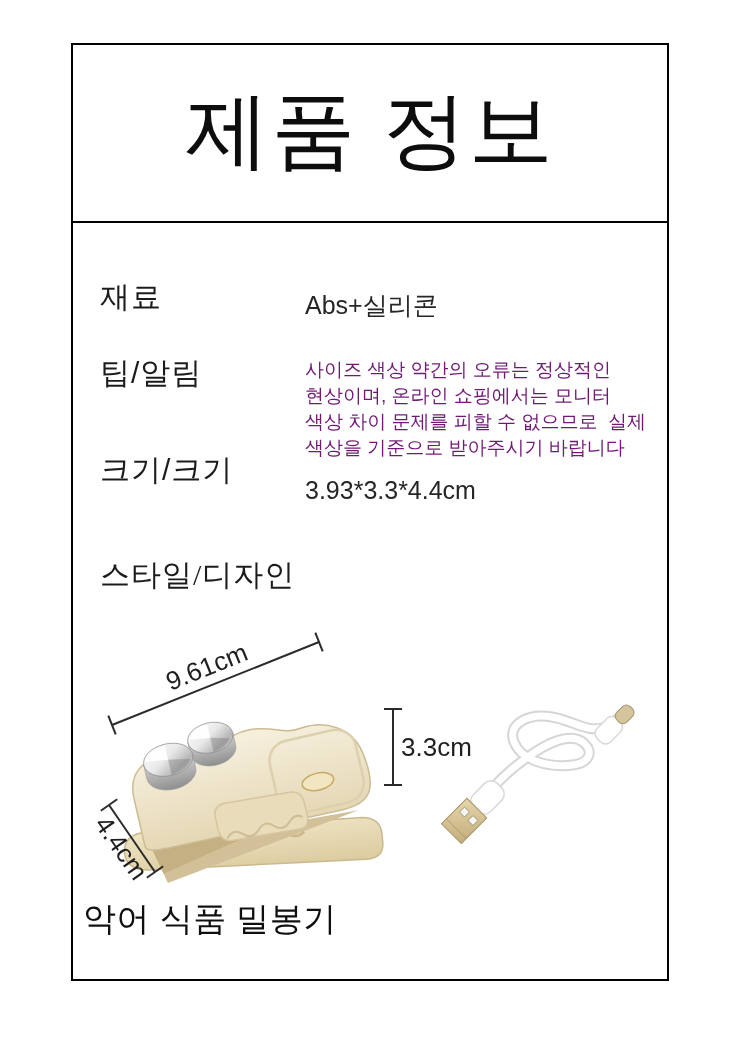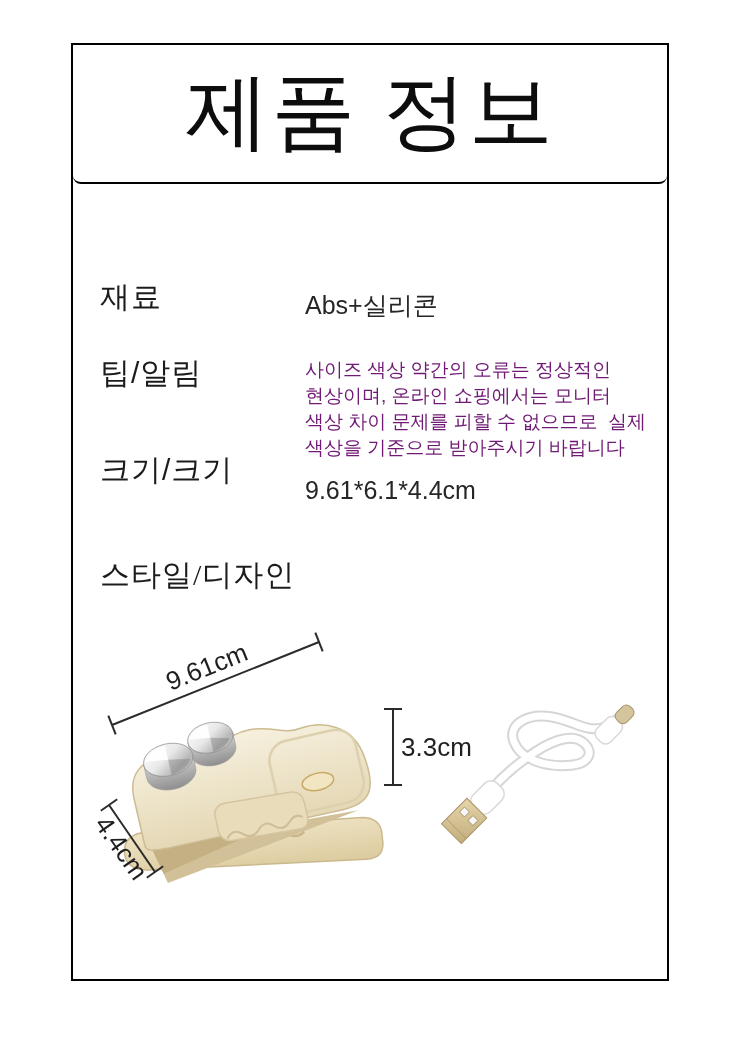--- a/index.html
+++ b/index.html
@@ -6,23 +6,23 @@
   body{
     width:750px;height:1040px;position:relative;background:#ffffff;
     font-family:"Liberation Sans","DejaVu Sans",sans-serif;color:#1b1b1b;
     overflow:hidden;
   }
   .sheet{
     position:absolute;left:71px;top:43px;width:598px;height:938px;
     border:2px solid #000;box-sizing:border-box;background:#fff;
   }
   .title-row{
-    position:absolute;left:0;top:0;width:100%;height:139px;
+    position:absolute;left:0;top:0;width:100%;height:178px;
     border-bottom:2px solid #000;box-sizing:border-box;
-    display:flex;align-items:center;justify-content:center;border-radius:8px;
+    display:flex;align-items:center;justify-content:center;
   }
   .page-title{
     margin:0;font-size:84px;font-weight:500;letter-spacing:2px;color:#0d0d0d;
     line-height:1;padding-bottom:6px;white-space:nowrap;
   }
   .spec-label{
     position:absolute;left:27px;font-size:30px;font-weight:500;color:#1b1b1b;
     letter-spacing:1px;line-height:1.15;white-space:nowrap;
   }
   .spec-value{
@@ -57,21 +57,21 @@
   <div class="spec-label" style="top:235px;">재료</div>
   <div class="spec-value" style="top:245px;">Abs+실리콘</div>
 
   <div class="spec-label" style="top:311px;">팁/알림</div>
   <div class="notice-value" style="top:312px;">사이즈 색상 약간의 오류는 정상적인
 현상이며, 온라인 쇼핑에서는 모니터
 색상 차이 문제를 피할 수 없으므로  실제
 색상을 기준으로 받아주시기 바랍니다</div>
 
   <div class="spec-label" style="top:408px;">크기/크기</div>
-  <div class="spec-value" style="top:430px;">9.61*6.1*4.4cm</div>
+  <div class="spec-value" style="top:430px;">3.93*3.3*4.4cm</div>
 
   <div class="spec-label" style="top:513px;font-family:Liberation Serif, serif;">스타일/디자인</div>
 
   <svg class="diagram" width="600" height="300" viewBox="0 0 600 300">
     <defs>
       <linearGradient id="bodyGrad" x1="0" y1="0" x2="0" y2="1">
         <stop offset="0" stop-color="#f6f0de"></stop>
           <stop offset="1" stop-color="#e4d7b4"></stop>
       </linearGradient>
       <linearGradient id="jawGrad" x1="0" y1="0" x2="0" y2="1">
@@ -153,14 +153,15 @@
     </g>
 
     <g>
       <line x1="36" y1="183" x2="82" y2="250" stroke="#2b2b2b" stroke-width="2"></line>
       <line x1="27.8" y1="188.7" x2="44.2" y2="177.3" stroke="#2b2b2b" stroke-width="2"></line>
       <line x1="73.8" y1="255.7" x2="90.2" y2="244.3" stroke="#2b2b2b" stroke-width="2"></line>
       <text class="dim-text" x="41" y="231" text-anchor="middle" transform="rotate(55 41 231)">4.4cm</text>
     </g>
   </svg>
 
+  <div class="caption left">악어 식품 밀봉기</div>
 
 </div>
 
 </body></html>

